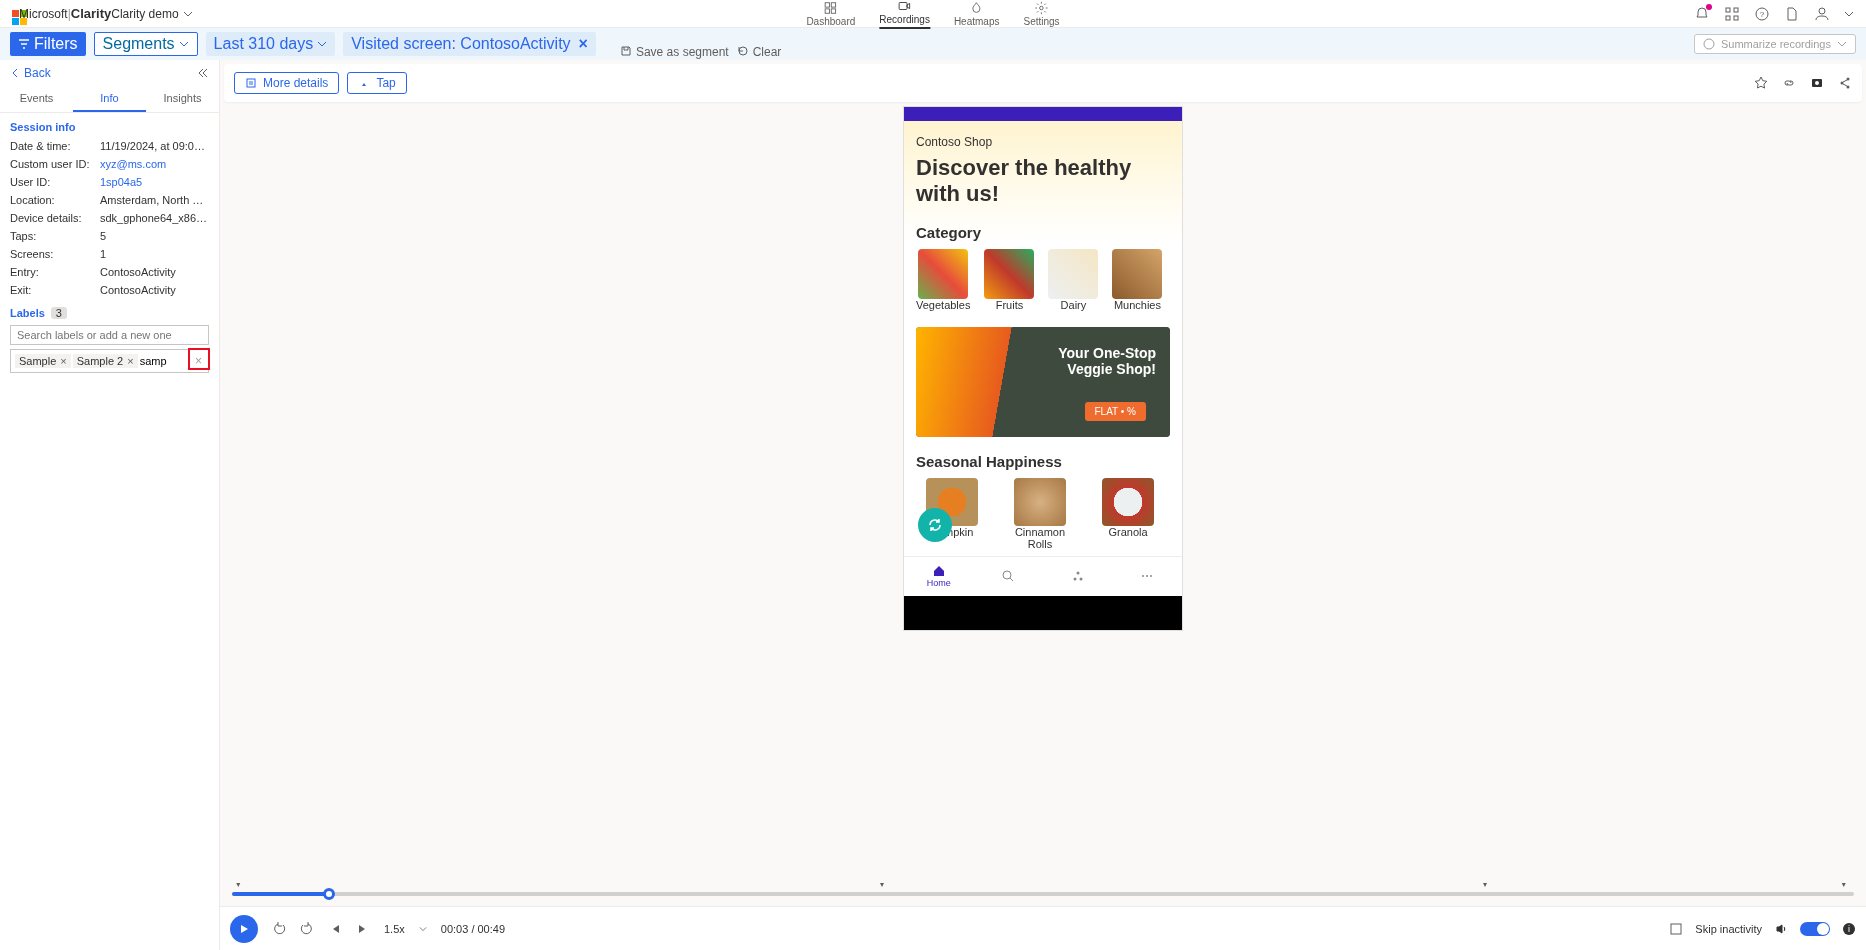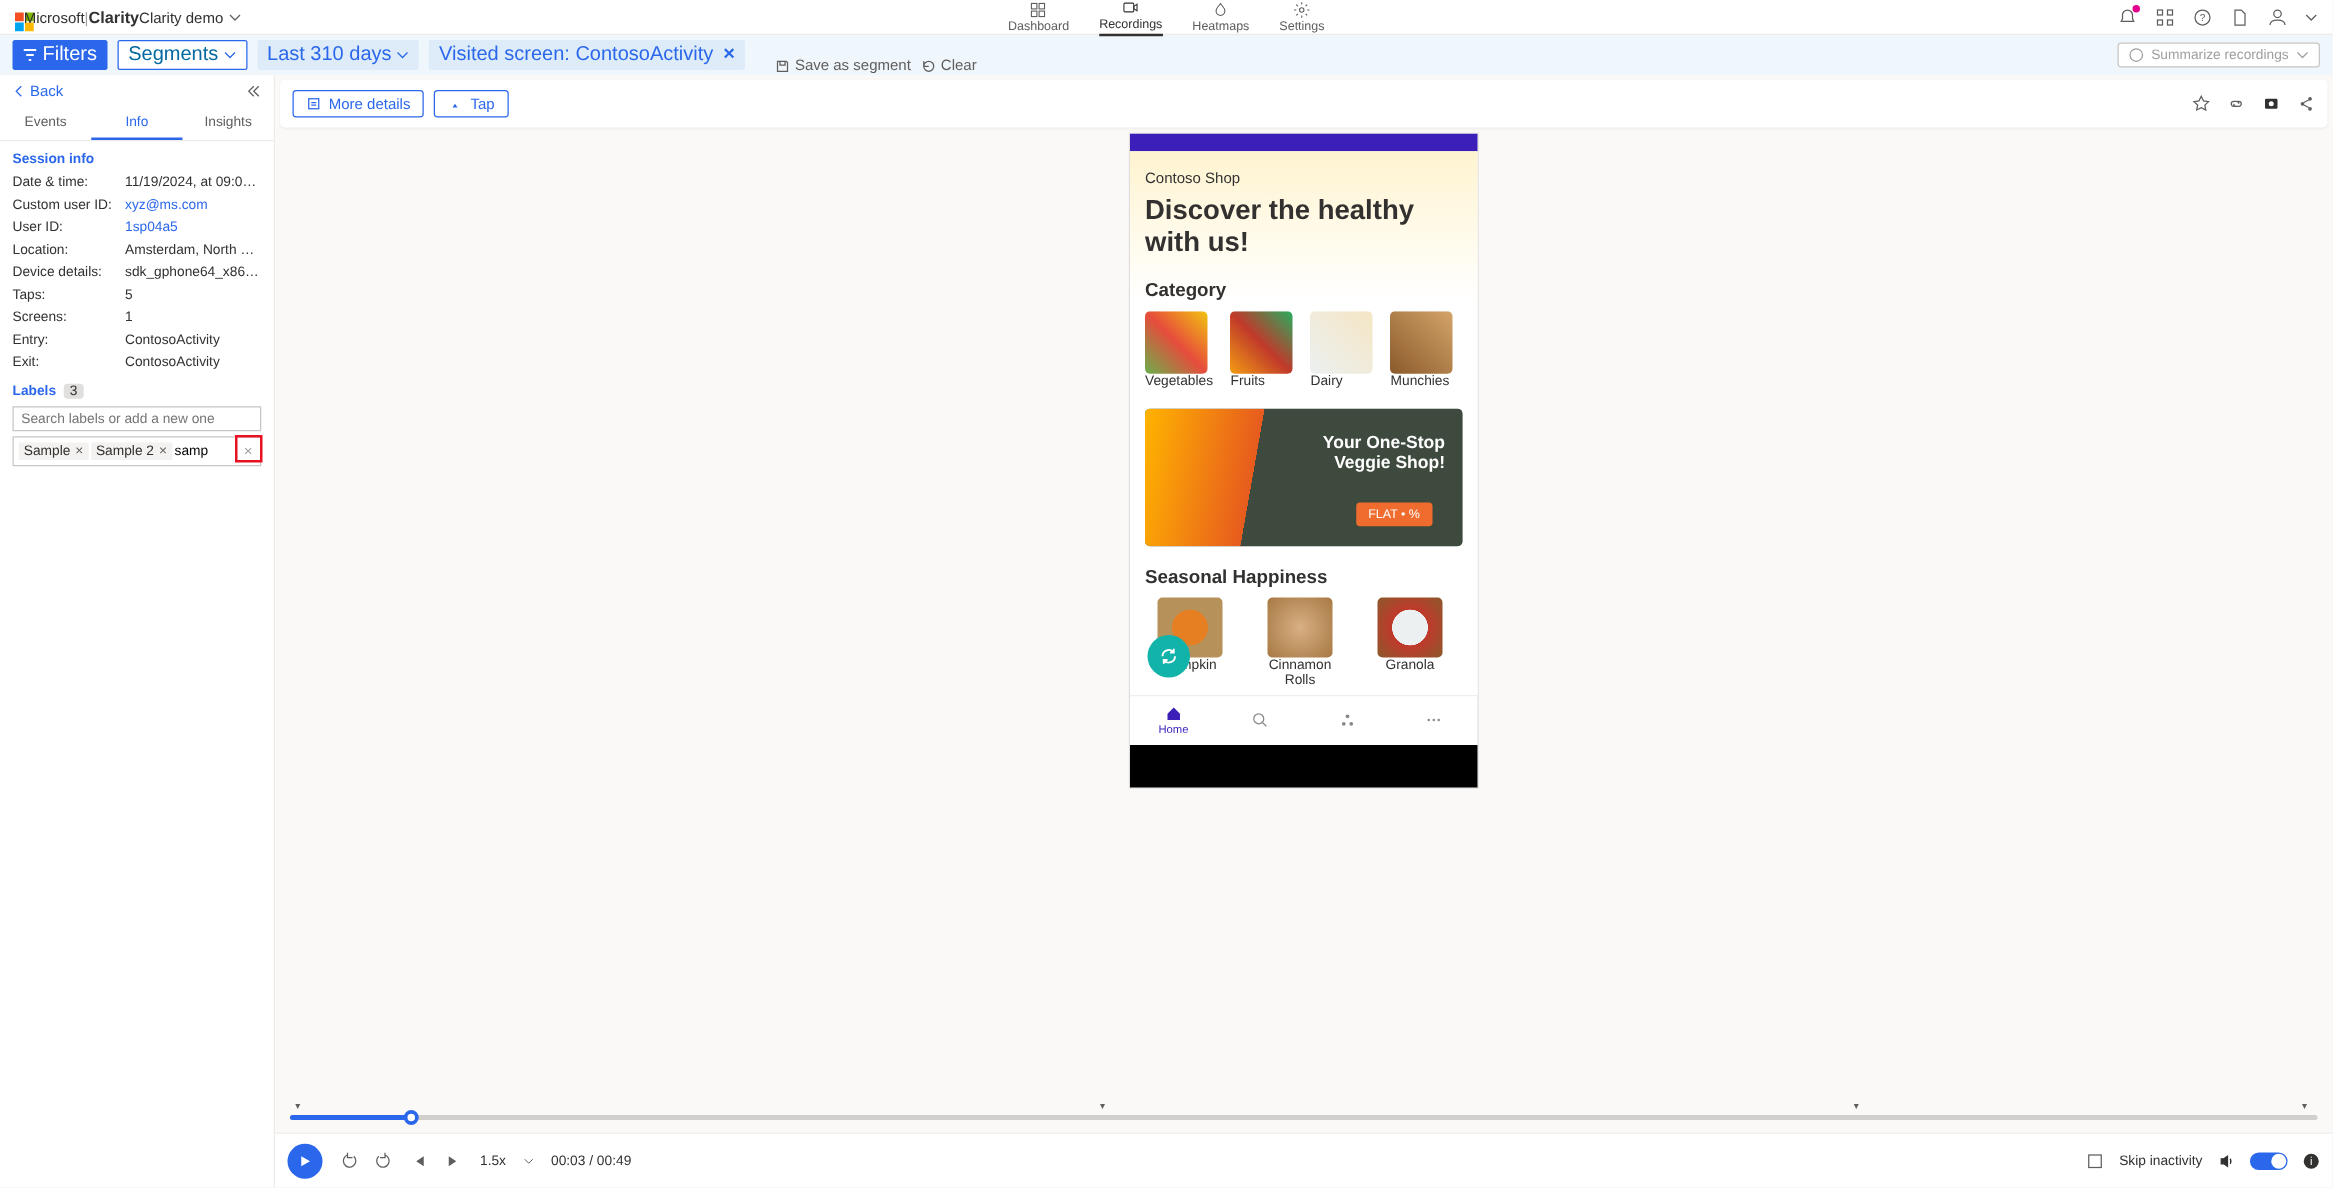--- a/index.html
+++ b/index.html
@@ -26,21 +26,21 @@
   .hicon .dot { position:absolute; top:-2px; right:-2px; width:6px; height:6px; background:#e3008c; border-radius:50%; }
 
   
   .filter-bar { height:32px; background:#eff6fc; display:flex; align-items:center; padding:0 10px; gap:8px; font-size:12px; }
   .chip { display:inline-flex; align-items:center; gap:4px; height:24px; padding:0 8px; border-radius:2px; font-size:16px; cursor:pointer; }
   .chip.filters { background:#2b67eb; color:#fff; }
   .chip.segments { background:#fff; border:1px solid #2b67eb; color:#0369a1; }
   .chip.date { background:#deecf9; color:#2b67eb; }
   .chip.vchip { background:#deecf9; color:#2b67eb; }
   .chip .x { font-weight:bold; cursor:pointer; margin-left:4px; }
-  .link-btn { display:inline-flex; align-items:flex-end; gap:4px; color:#605e5c; cursor:pointer;margin-top:16px; }
+  .link-btn { display:inline-flex; align-items:flex-start; gap:4px; color:#605e5c; cursor:pointer;margin-top:16px; }
   .filter-right { margin-left:auto; }
   .summarize { border:1px solid #c8c6c4; background:#fff; color:#a19f9d; padding:3px 8px; border-radius:3px; display:inline-flex; align-items:center; gap:6px; font-size:11px; }
 
   
   .main { flex:1; display:flex; overflow:hidden; }
   .side { width:220px; background:#fff; border-right:1px solid #edebe9; display:flex; flex-direction:column; font-size:12px; }
   .side-back { display:flex; align-items:center; padding:6px 10px; color:#2b67eb; cursor:pointer; gap:4px; position:relative; }
   .side-back .collapse { position:absolute; right:10px; color:#605e5c; }
   .side-tabs { display:flex; border-bottom:1px solid #edebe9; }
   .side-tab { flex:1; text-align:center; padding:6px 0; font-size:11px; color:#605e5c; cursor:pointer; }
@@ -68,21 +68,21 @@
   .viewer-toolbar .right .ti { width:14px; height:14px; cursor:pointer; }
 
   .stage { flex:1; display:flex; align-items:flex-start; justify-content:center; overflow:hidden; }
   .phone { width:280px; background:#fff; border:1px solid #e1dfdd; display:flex; flex-direction:column; position:relative; }
   .phone-status { height:14px; background:#3b1fb8; }
   .phone-body { padding:14px 12px 6px; background:linear-gradient(#fff4d0 0%, #ffffff 120px); }
   .phone-body .shop { font-size:12px; color:#333; }
   .phone-body .hero { font-size:22px; font-weight:600; margin-top:6px; line-height:1.2; }
   .phone-body .sect { font-size:15px; font-weight:700; margin-top:16px; }
   .cat-row { display:flex; gap:14px; margin-top:8px; overflow:hidden; }
-  .cat { display:flex; flex-direction:column; align-items:flex-start; font-size:11px; }
+  .cat { display:flex; flex-direction:column; align-items:center; font-size:11px; }
   .cat .thumb { width:50px; height:50px; border-radius:4px; }
   .banner { margin-top:16px; height:110px; border-radius:4px; background:#4a5a4a; position:relative; overflow:hidden; }
   .banner .bg { position:absolute; inset:0; background:linear-gradient(100deg, #ffb400 0%, #e75b1e 35%, #3e4a3e 35%); }
   .banner .txt { position:absolute; right:14px; top:18px; color:#fff; font-weight:600; font-size:14px; text-align:right; width:120px; }
   .banner .flat { position:absolute; right:24px; bottom:16px; background:#ef6c2e; color:#fff; font-size:10px; padding:4px 10px; border-radius:3px; }
   .seas-row { display:flex; gap:16px; margin-top:8px; }
   .seas { display:flex; flex-direction:column; align-items:center; font-size:11px; text-align:center; width:72px; }
   .seas .thumb { width:52px; height:48px; border-radius:4px; }
   .fab { position:absolute; left:14px; bottom:88px; width:34px; height:34px; border-radius:50%; background:#12b3a8; color:#fff; display:flex; align-items:center; justify-content:center; font-size:16px; }
   .phone-nav { height:40px; border-top:1px solid #eee; display:flex; }

